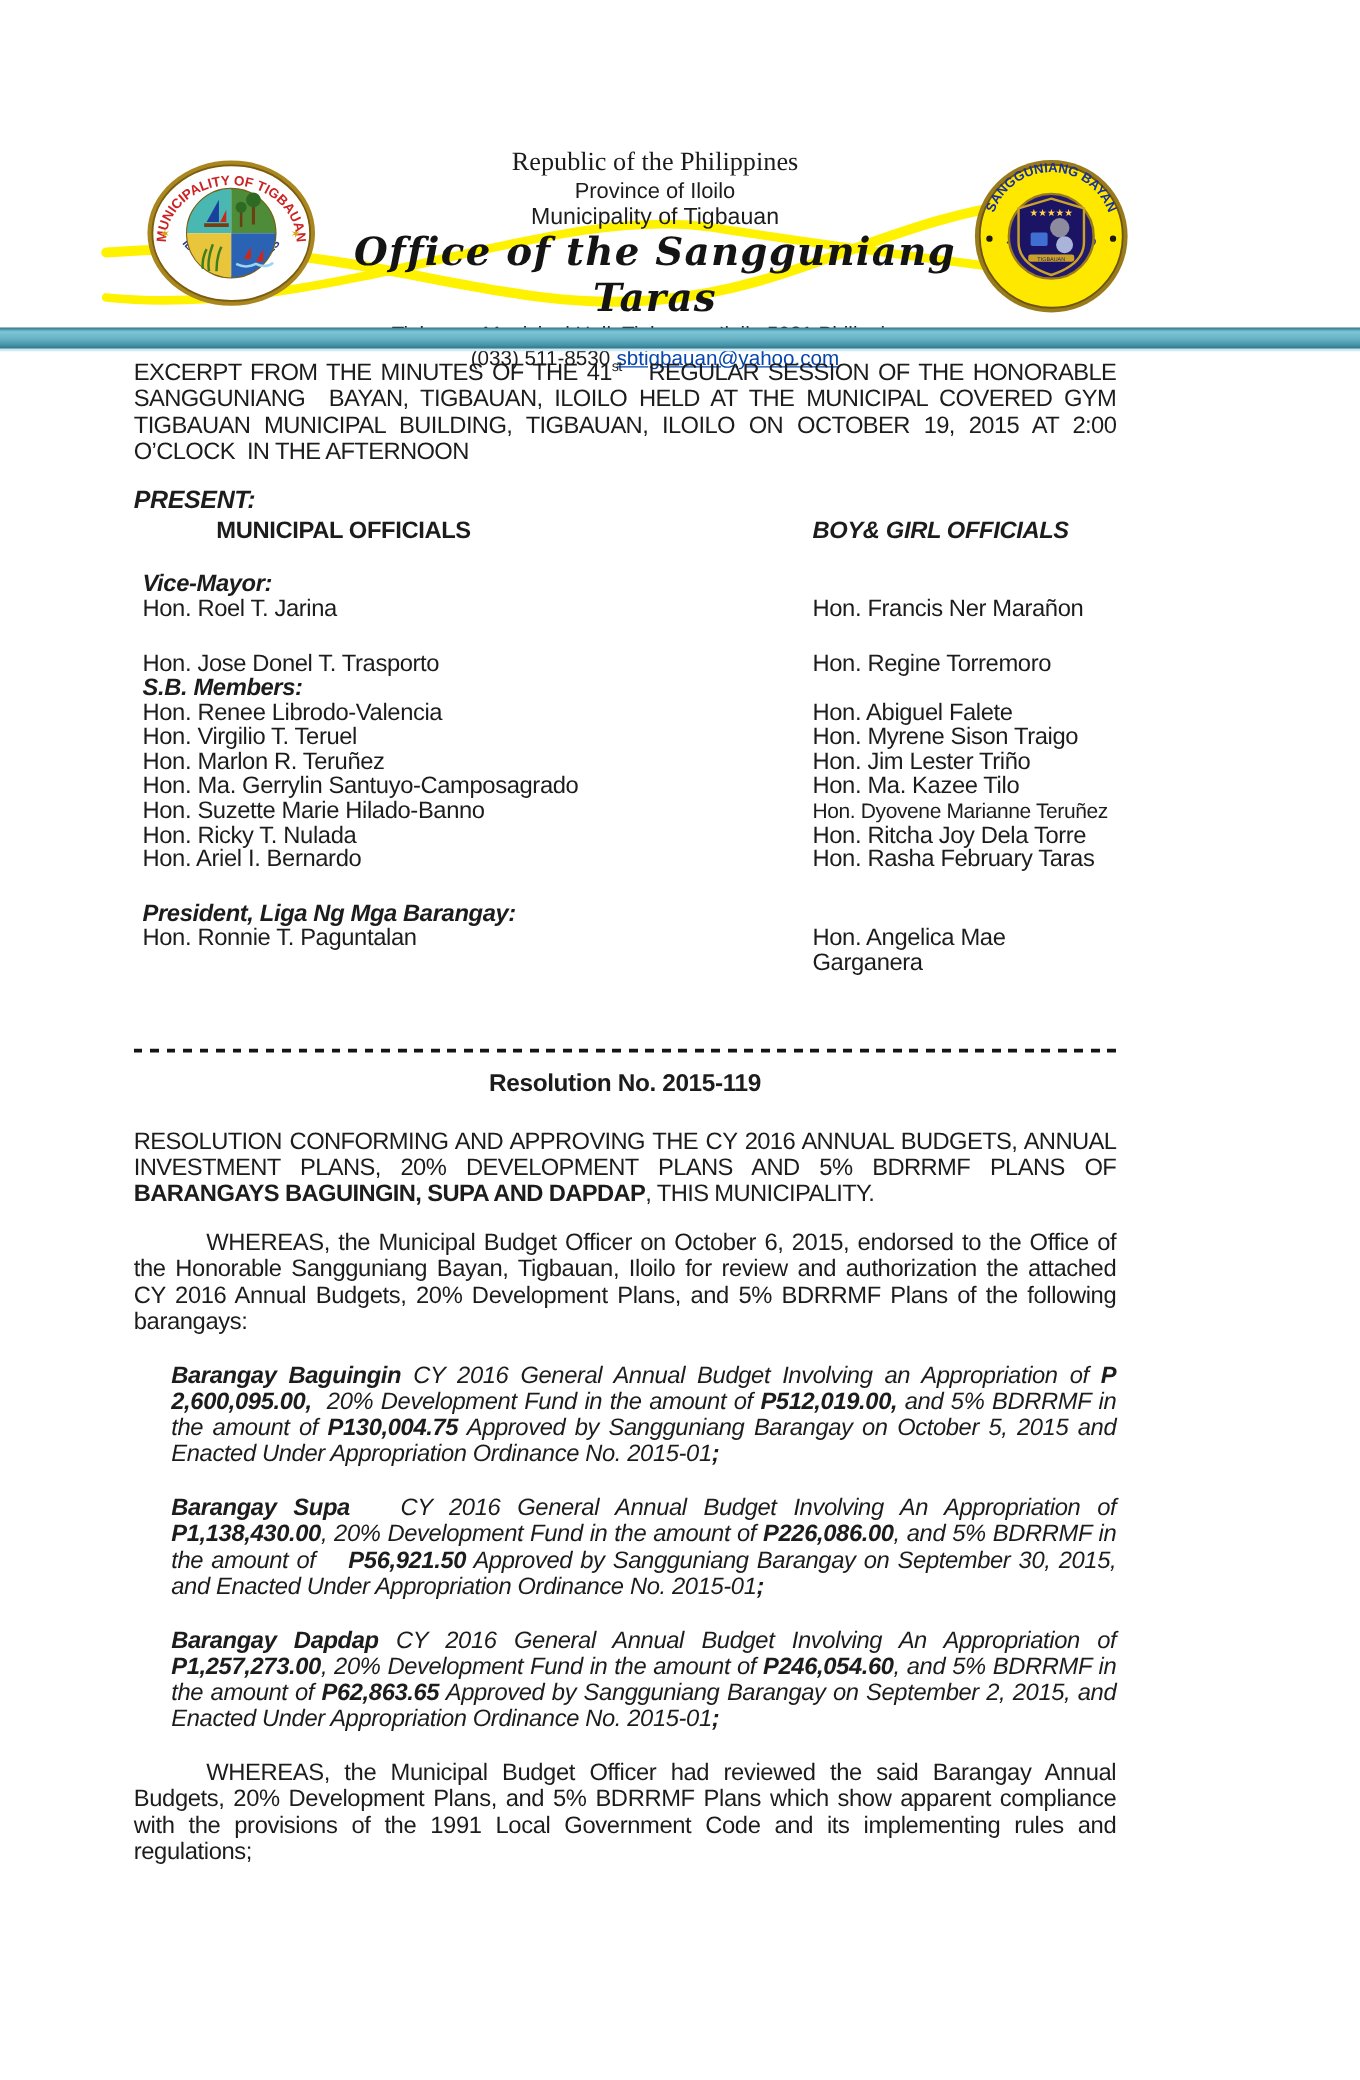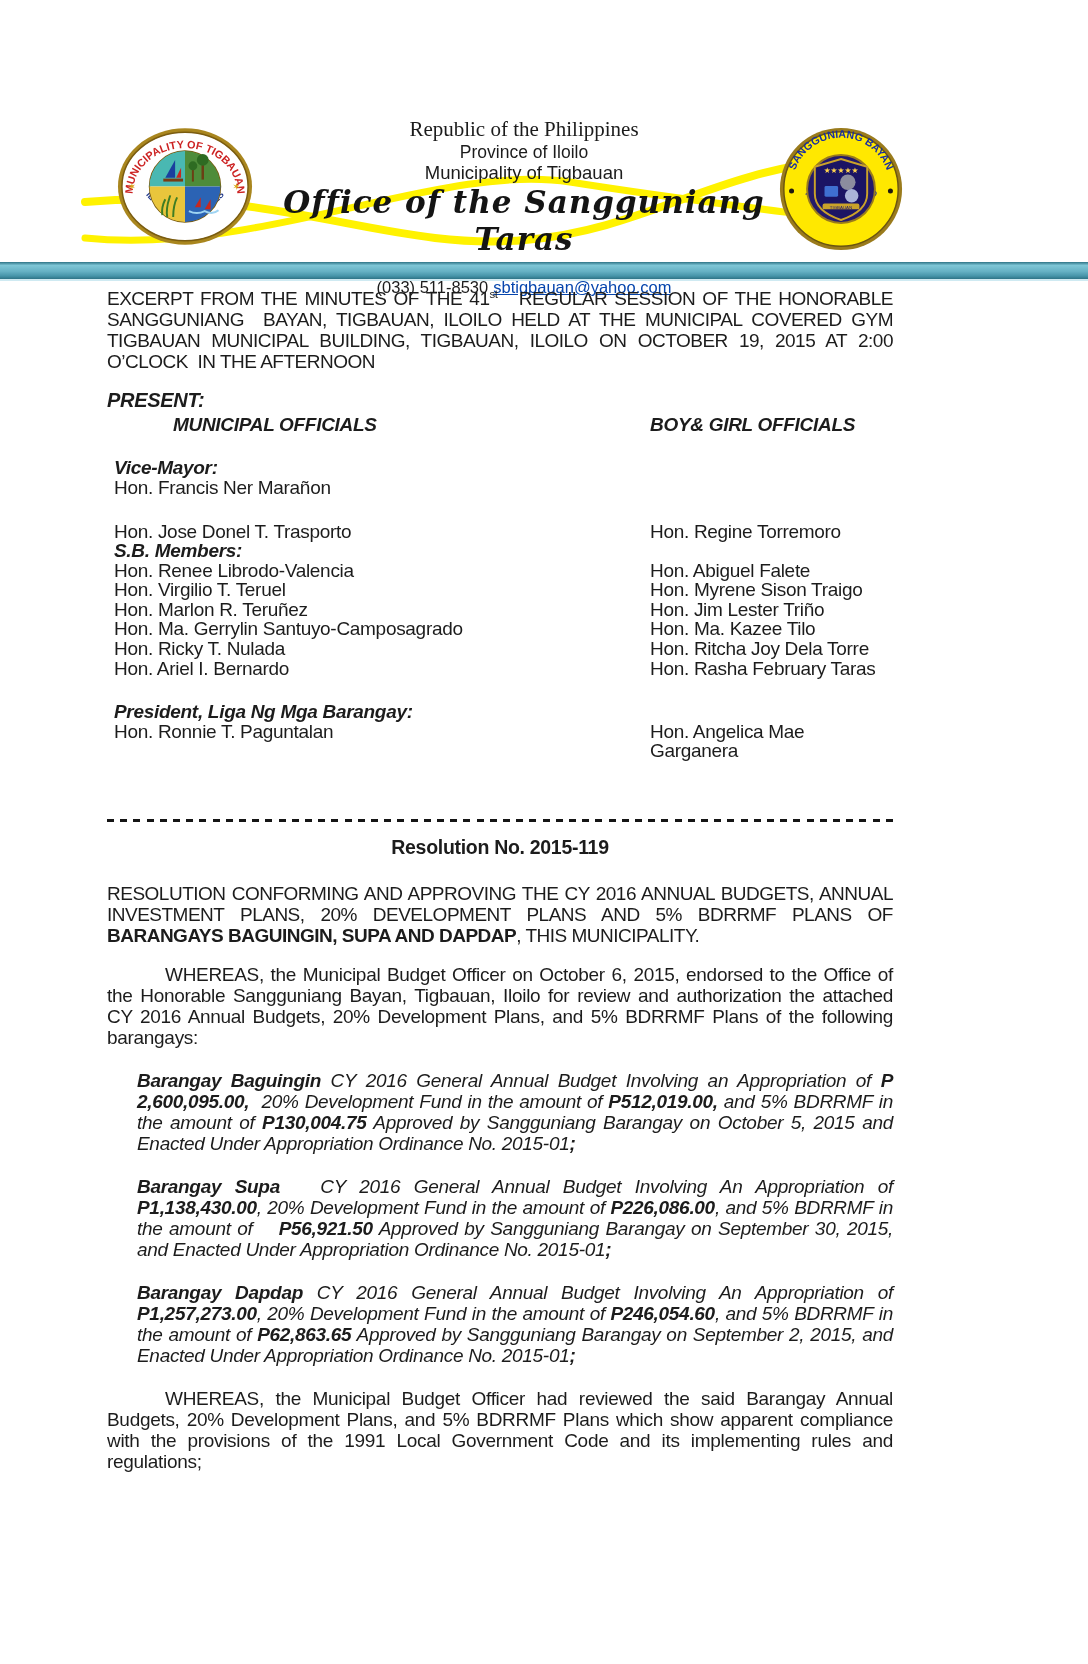--- a/index.html
+++ b/index.html
@@ -44,21 +44,21 @@
   .caps{letter-spacing:-0.5px;}
   .sup{vertical-align:super;font-size:0.6em;}
   .b{font-weight:bold;}
   .present-title{
     font-weight:bold;font-style:italic;font-size:20px;
     margin:17px 0 2px 0;letter-spacing:-0.3px;
   }
   .col-heads{display:flex;margin-bottom:22px;}
   .col-head-l{
     width:543px;padding-left:66px;box-sizing:border-box;
-    font-weight:bold;font-style:italic;font-size:19px;letter-spacing:-0.3px;
+    font-weight:bold;font-size:19px;letter-spacing:-0.3px;
   }
   .col-head-r{font-weight:bold;font-style:italic;font-size:19px;letter-spacing:-0.3px;}
   .off-list{margin:0 0 0 7px;}
   .off-row{display:flex;font-size:19px;line-height:19.6px;letter-spacing:-0.3px;}
   .off-row.gap{height:24px;}
   .cl{width:536px;flex:0 0 536px;}
   .cr{flex:1;}
   .lbl{font-weight:bold;font-style:italic;}
   .sm{font-size:16.8px;}
   .dash-divider{
@@ -169,20 +169,21 @@
       <div class="col-head-l">MUNICIPAL OFFICIALS</div>
       <div class="col-head-r">BOY&amp; GIRL OFFICIALS</div>
     </div>
 
     <div class="off-list">
         <div class="off-row">
           <div class="cl lbl">Vice-Mayor:</div>
           <div class="cr"></div>
         </div>
         <div class="off-row">
+          <div class="cl">Hon. Roel T. Jarina</div>
           <div class="cr">Hon. Francis Ner Marañon</div>
         </div>
         <div class="off-row gap"></div>
         <div class="off-row">
           <div class="cl">Hon. Jose Donel T. Trasporto</div>
           <div class="cr">Hon.  Regine Torremoro</div>
         </div>
         <div class="off-row">
           <div class="cl lbl">S.B. Members:</div>
           <div class="cr"></div>
@@ -197,20 +198,24 @@
         </div>
         <div class="off-row">
           <div class="cl">Hon. Marlon R. Teruñez</div>
           <div class="cr">Hon. Jim Lester Triño</div>
         </div>
         <div class="off-row">
           <div class="cl">Hon. Ma. Gerrylin Santuyo-Camposagrado</div>
           <div class="cr">Hon. Ma. Kazee Tilo</div>
         </div>
         <div class="off-row">
+          <div class="cl">Hon. Suzette Marie Hilado-Banno</div>
+          <div class="cr sm">Hon. Dyovene Marianne Teruñez</div>
+        </div>
+        <div class="off-row">
           <div class="cl">Hon. Ricky T. Nulada</div>
           <div class="cr">Hon.  Ritcha Joy Dela Torre</div>
         </div>
         <div class="off-row">
           <div class="cl">Hon. Ariel I. Bernardo</div>
           <div class="cr">Hon.  Rasha February Taras</div>
         </div>
         <div class="off-row gap"></div>
         <div class="off-row">
           <div class="cl lbl">President, Liga Ng Mga Barangay:</div>

